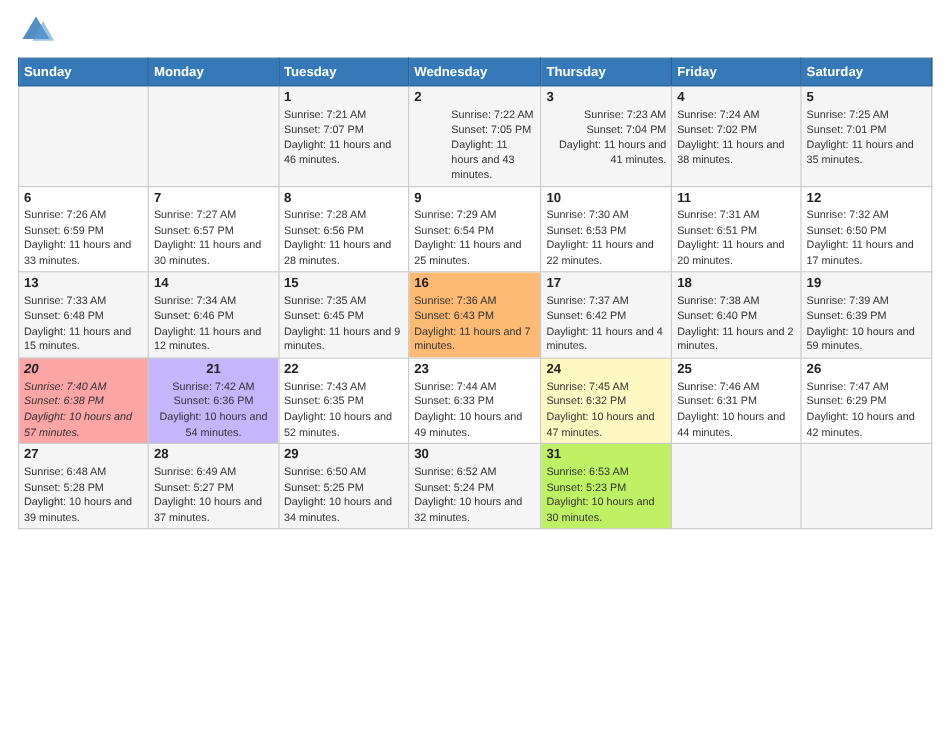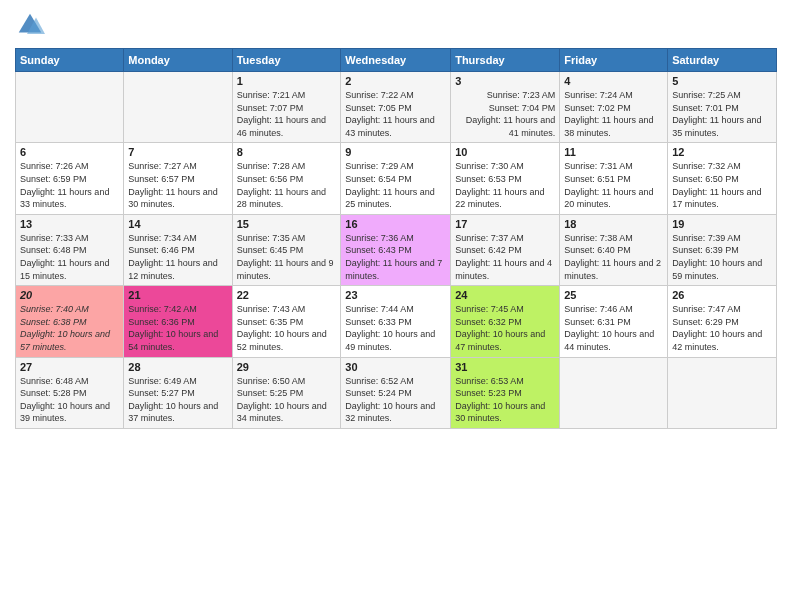--- a/index.html
+++ b/index.html
@@ -136,21 +136,21 @@
           <td class="empty-cell"></td>
           <td class="empty-cell"></td>
           <td style="background: rgb(245, 245, 245);">
             <span class="day-num">1</span>
             <div class="day-info" style="white-space: pre-line;">Sunrise: 7:21 AM
 Sunset: 7:07 PM
 Daylight: 11 hours and 46 minutes.</div>
           </td>
           <td style="background: rgb(245, 245, 245);">
             <span class="day-num">2</span>
-            <div class="day-info" style="white-space: pre-line;">Sunrise: 7:22 AM
+            <div class="day-info" style="white-space: pre-line; margin-left: 31px;">Sunrise: 7:22 AM
 Sunset: 7:05 PM
 Daylight: 11 hours and 43 minutes.</div>
           </td>
           <td style="background: rgb(245, 245, 245);">
             <span class="day-num">3</span>
             <div class="day-info" style="white-space: pre-line; text-align: right;">Sunrise: 7:23 AM
 Sunset: 7:04 PM
 Daylight: 11 hours and 41 minutes.</div>
           </td>
           <td style="background: rgb(245, 245, 245);">
@@ -222,21 +222,21 @@
             <div class="day-info" style="white-space: pre-line;">Sunrise: 7:34 AM
 Sunset: 6:46 PM
 Daylight: 11 hours and 12 minutes.</div>
           </td>
           <td style="background: rgb(245, 245, 245);">
             <span class="day-num">15</span>
             <div class="day-info" style="white-space: pre-line;">Sunrise: 7:35 AM
 Sunset: 6:45 PM
 Daylight: 11 hours and 9 minutes.</div>
           </td>
-          <td style="background: #f0abfc;">
+          <td style="background: #fdba74;">
             <span class="day-num">16</span>
             <div class="day-info" style="white-space: pre-line;">Sunrise: 7:36 AM
 Sunset: 6:43 PM
 Daylight: 11 hours and 7 minutes.</div>
           </td>
           <td style="background: rgb(245, 245, 245);">
             <span class="day-num">17</span>
             <div class="day-info" style="white-space: pre-line;">Sunrise: 7:37 AM
 Sunset: 6:42 PM
 Daylight: 11 hours and 4 minutes.</div>
@@ -254,39 +254,39 @@
 Daylight: 10 hours and 59 minutes.</div>
           </td>
         </tr>
         <tr>
           <td style="background: #fca5a5; font-style: italic;">
             <span class="day-num">20</span>
             <div class="day-info" style="white-space: pre-line;">Sunrise: 7:40 AM
 Sunset: 6:38 PM
 Daylight: 10 hours and 57 minutes.</div>
           </td>
-          <td style="background: #ec4899;">
+          <td style="background: #c4b5fd; text-align: center;">
             <span class="day-num">21</span>
             <div class="day-info" style="white-space: pre-line;">Sunrise: 7:42 AM
 Sunset: 6:36 PM
 Daylight: 10 hours and 54 minutes.</div>
           </td>
           <td style="background: rgb(255, 255, 255);">
             <span class="day-num">22</span>
             <div class="day-info" style="white-space: pre-line;">Sunrise: 7:43 AM
 Sunset: 6:35 PM
 Daylight: 10 hours and 52 minutes.</div>
           </td>
           <td style="background: rgb(255, 255, 255);">
             <span class="day-num">23</span>
             <div class="day-info" style="white-space: pre-line;">Sunrise: 7:44 AM
 Sunset: 6:33 PM
 Daylight: 10 hours and 49 minutes.</div>
           </td>
-          <td style="background: #bef264; margin-top: 12px;">
+          <td style="background: #fef9c3; margin-top: 12px;">
             <span class="day-num">24</span>
             <div class="day-info" style="white-space: pre-line;">Sunrise: 7:45 AM
 Sunset: 6:32 PM
 Daylight: 10 hours and 47 minutes.</div>
           </td>
           <td style="background: rgb(255, 255, 255);">
             <span class="day-num">25</span>
             <div class="day-info" style="white-space: pre-line;">Sunrise: 7:46 AM
 Sunset: 6:31 PM
 Daylight: 10 hours and 44 minutes.</div>

